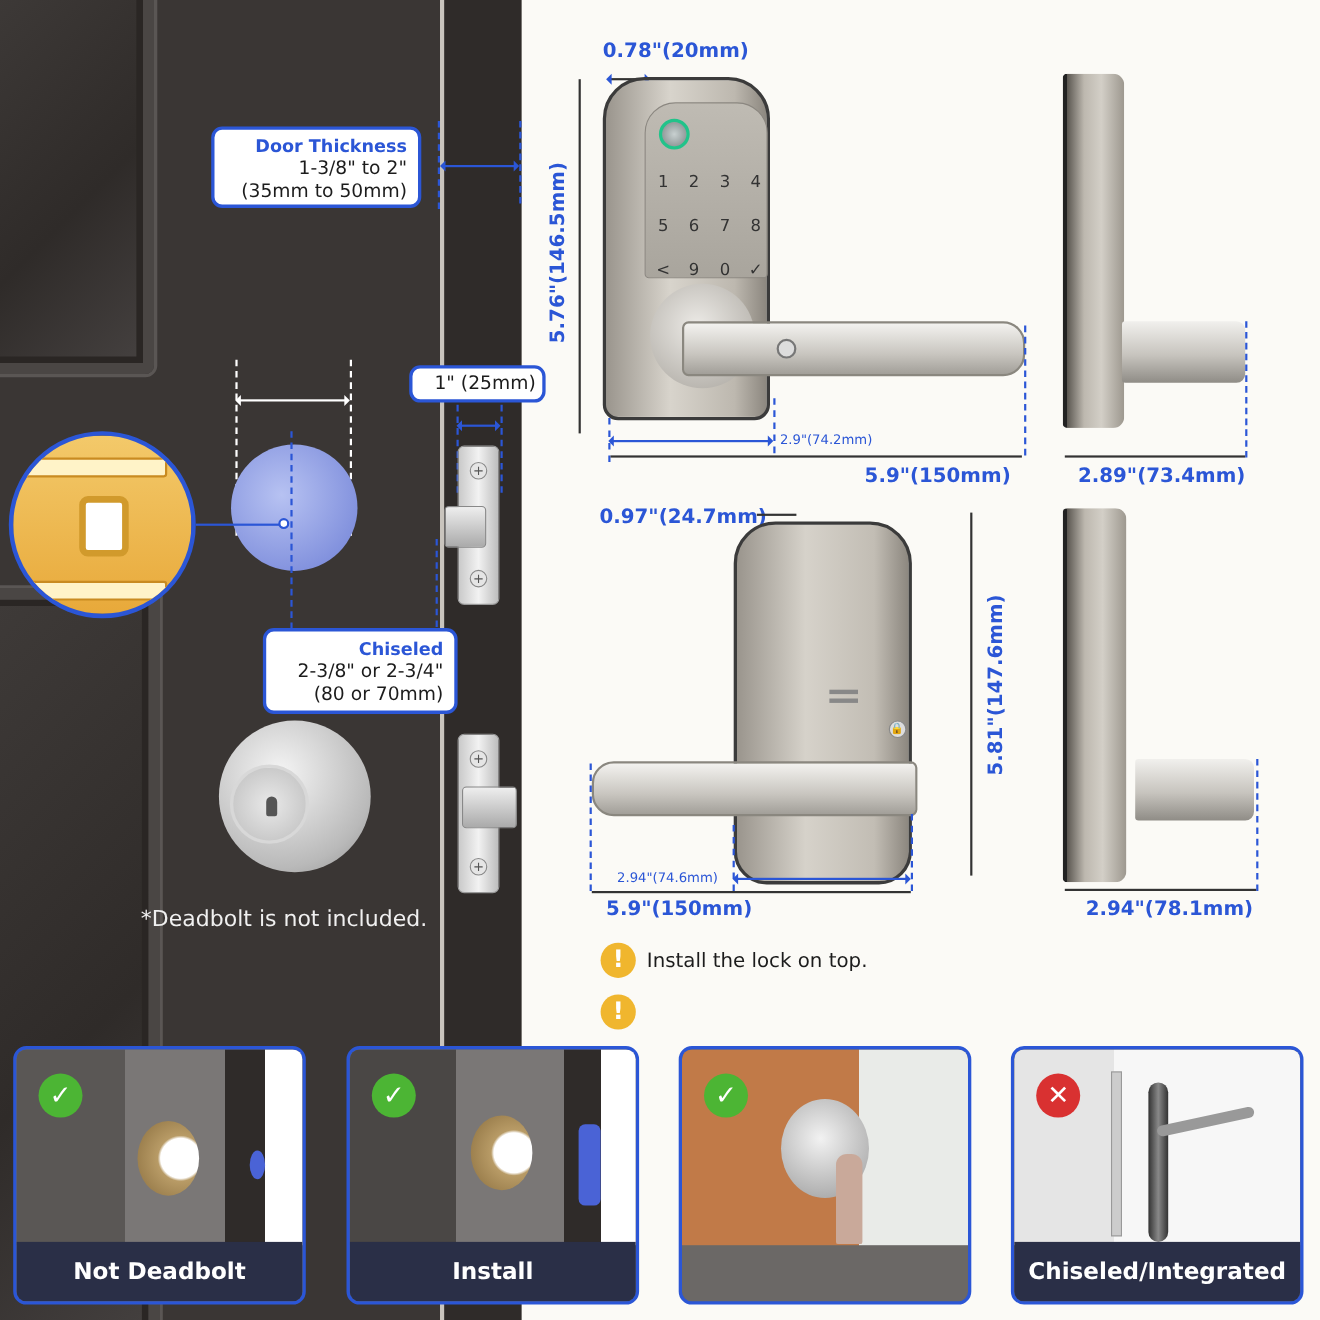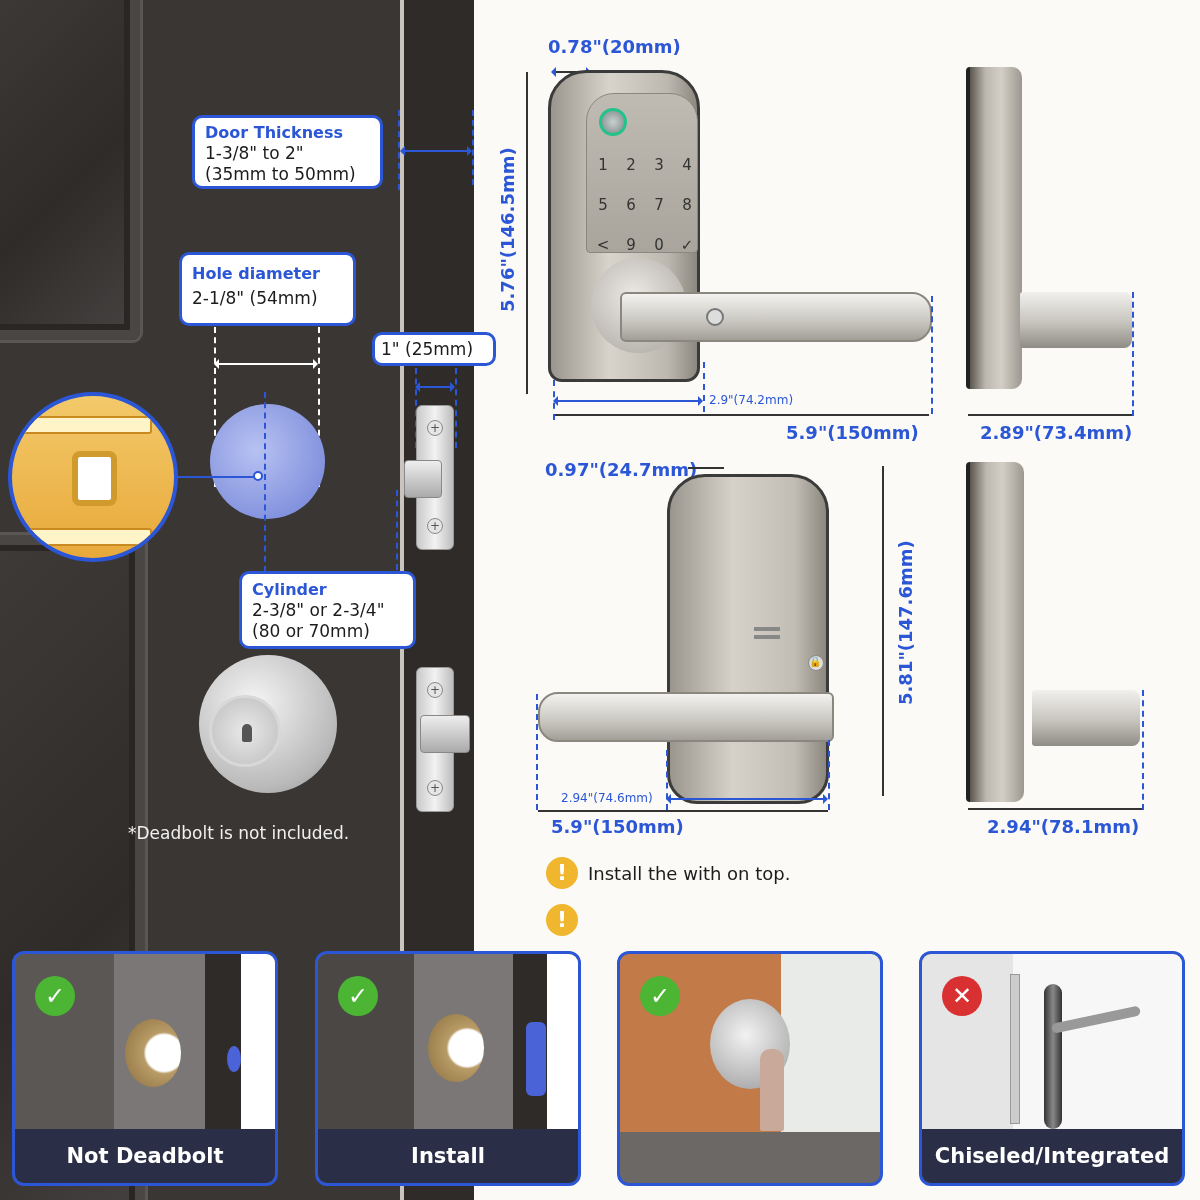--- a/index.html
+++ b/index.html
@@ -6,21 +6,21 @@
   html,body{width:1200px;height:1200px;overflow:hidden;background:#fbfaf6;font-family:"DejaVu Sans","Liberation Sans",sans-serif}
   .stage{position:relative;width:1200px;height:1200px;background:#fbfaf6;overflow:hidden}
   
   .door{position:absolute;left:0;top:0;width:474px;height:1200px;background:#3a3634}
   .door-edge{position:absolute;left:400px;top:0;width:4px;height:1200px;background:#c9c4bd}
   .door-jamb{position:absolute;left:404px;top:0;width:70px;height:1200px;background:#2f2b29}
   .panel{position:absolute;border:10px solid #4a4644;box-shadow:inset 0 0 0 6px #2a2624, 0 0 0 3px #5a5654;background:linear-gradient(135deg,#3f3b39 0%,#2f2b29 60%,#454140 100%)}
   .panel.p1{left:-40px;top:-20px;width:180px;height:360px;border-radius:0 0 8px 0}
   .panel.p2{left:-40px;top:535px;width:185px;height:700px;border-radius:0 8px 0 0}
   
-  .callout{position:absolute;background:#fff;border:3px solid #2b56d6;border-radius:10px;text-align:left;color:#1c1c1c;font-size:17px;line-height:21px;padding:4px 10px}
+  .callout{position:absolute;background:#fff;border:3px solid #2b56d6;border-radius:10px;text-align:right;color:#1c1c1c;font-size:17px;line-height:21px;padding:4px 10px}
   .callout .ttl{color:#2b56d6;font-weight:bold;font-size:16px}
   .dash-v{position:absolute;border-left:2px dashed #fff;width:0}
   .dash-vb{position:absolute;border-left:2px dashed #2b56d6;width:0}
   .arrow-h{position:absolute;height:2px;background:#fff}
   .arrow-hb{position:absolute;height:2px;background:#2b56d6}
   .arrow-h::before,.arrow-h::after,.arrow-hb::before,.arrow-hb::after{content:"";position:absolute;top:-4px;border:5px solid transparent}
   .arrow-h::before{left:-2px;border-right-color:#fff;border-left:0}
   .arrow-h::after{right:-2px;border-left-color:#fff;border-right:0}
   .arrow-hb::before{left:-2px;border-right-color:#2b56d6;border-left:0}
   .arrow-hb::after{right:-2px;border-left-color:#2b56d6;border-right:0}
@@ -30,21 +30,21 @@
   .gold-circle .sq{position:absolute;left:60px;top:55px;width:45px;height:55px;background:#fff;border:6px solid #d19a2c;border-radius:8px}
   .blue-hole{position:absolute;left:210px;top:404px;width:115px;height:115px;border-radius:50%;background:radial-gradient(circle at 40% 40%,#b7c2f2,#6f80d6)}
   .connector{position:absolute;left:178px;top:476px;width:80px;height:2px;background:#2b56d6}
   .dot{position:absolute;left:253px;top:471px;width:10px;height:10px;border-radius:50%;background:#fff;border:2px solid #2b56d6}
   .latch-plate{position:absolute;width:38px;height:145px;background:linear-gradient(90deg,#c9c9c9,#f2f2f2,#bdbdbd);border-radius:6px;border:1px solid #999}
   .screw{position:absolute;left:10px;width:16px;height:16px;border-radius:50%;background:#e5e5e5;border:1px solid #888;font-size:12px;line-height:14px;text-align:center;color:#555}
   .latch-bolt{position:absolute;width:50px;height:38px;background:linear-gradient(180deg,#eee,#aaa);border-radius:4px;border:1px solid #888}
   .deadbolt{position:absolute;left:199px;top:655px;width:138px;height:138px;border-radius:50%;background:radial-gradient(circle at 40% 35%,#f5f5f5,#b9b9b9 70%,#8f8f8f)}
   .deadbolt .core{position:absolute;left:10px;top:40px;width:72px;height:72px;border-radius:50%;background:radial-gradient(circle,#e9e9e9,#bdbdbd);border:3px solid #d8d8d8}
   .deadbolt .keyhole{position:absolute;left:30px;top:26px;width:10px;height:18px;background:#555;border-radius:5px 5px 2px 2px}
-  .note{position:absolute;color:#f0f0f0;font-size:17px}
+  .note{position:absolute;color:#f0f0f0;font-size:20px}
   
   .dim{position:absolute;color:#2b56d6;font-weight:bold;font-size:18px;white-space:nowrap}
   .dim.small{font-size:12px;font-weight:normal}
   .dim.vert{transform:rotate(-90deg);transform-origin:left top}
   .vline{position:absolute;width:2px;background:#333}
   .hline{position:absolute;height:2px;background:#333}
   .lock-body{position:absolute;background:linear-gradient(90deg,#9a958d,#d8d4cc 40%,#bdb8af 80%,#8c877f);border:3px solid #3b3b3b;border-radius:38px 38px 14px 14px}
   .keypad{position:absolute;background:linear-gradient(180deg,#bfbbb3,#a9a59d);border-radius:28px 28px 4px 4px;border:1px solid #8b8780}
   .fp{position:absolute;width:28px;height:28px;border-radius:50%;border:3px solid #22c38a;background:radial-gradient(circle,#c8d0d0,#7d8686)}
   .keys{position:absolute;display:grid;grid-template-columns:repeat(4,28px);grid-row-gap:22px;color:#333;font-size:15px;text-align:center}
@@ -79,24 +79,20 @@
   <div class="dash-vb" style="left:398px;top:110px;height:80px"></div>
   <div class="dash-vb" style="left:472px;top:110px;height:75px"></div>
   <div class="arrow-hb" style="left:402px;top:150px;width:68px"></div>
 
   <div class="callout" style="left:192px;top:115px;width:191px;height:74px">
     <div class="ttl">Door Thickness</div>
     <div>1-3/8" to 2"</div>
     <div>(35mm to 50mm)</div>
   </div>
 
-  <div class="callout" style="left:179px;top:252px;width:177px;height:74px;padding-top:8px">
-    <div class="ttl">Hole diameter</div>
-    <div style="margin-top:4px">2-1/8" (54mm)</div>
-  </div>
   <div class="dash-v" style="left:214px;top:327px;height:160px"></div>
   <div class="dash-v" style="left:318px;top:327px;height:160px"></div>
   <div class="arrow-h" style="left:216px;top:363px;width:100px"></div>
 
   <div class="callout" style="left:372px;top:332px;width:124px;height:34px;padding:4px 6px">
     <span>1" (25mm)</span>
   </div>
   <div class="dash-vb" style="left:415px;top:368px;height:80px"></div>
   <div class="dash-vb" style="left:455px;top:368px;height:80px"></div>
   <div class="arrow-hb" style="left:417px;top:386px;width:36px"></div>
@@ -117,21 +113,21 @@
     <div class="screw" style="top:112px">+</div>
   </div>
   <div class="latch-bolt" style="left:404px;top:460px;width:38px"></div>
   <div class="latch-plate" style="left:416px;top:667px">
     <div class="screw" style="top:14px">+</div>
     <div class="screw" style="top:112px">+</div>
   </div>
   <div class="latch-bolt" style="left:420px;top:715px"></div>
 
   <div class="callout" style="left:239px;top:571px;width:177px;height:78px;padding-top:5px">
-    <div class="ttl">Cylinder</div>
+    <div class="ttl">Chiseled</div>
     <div>2-3/8" or 2-3/4"</div>
     <div>(80 or 70mm)</div>
   </div>
 
   <div class="deadbolt">
     <div class="core">
       <div class="keyhole"></div>
     </div>
   </div>
   <div class="note" style="left:128px;top:823px">*Deadbolt is not included.</div>
@@ -196,21 +192,21 @@
   <div class="dim" style="left:551px;top:816px">5.9"(150mm)</div>
 
   <div class="side-body" style="left:966px;top:462px;width:58px;height:340px"></div>
   <div class="side-shaft" style="left:1032px;top:690px;width:108px;height:56px"></div>
   <div class="dash-vb" style="left:1142px;top:690px;height:120px"></div>
   <div class="hline" style="left:968px;top:808px;width:174px"></div>
   <div class="dim" style="left:987px;top:816px">2.94"(78.1mm)</div>
 
   <div class="warn-row" style="top:857px;color:#1c1c1c">
     <div class="warn-icon">!</div>
-    <span>Install the with on top.</span>
+    <span>Install the lock on top.</span>
   </div>
   <div class="warn-row" style="top:904px;color:#e8b33a;font-weight:bold;font-size:17px">
     <div class="warn-icon">!</div>
   </div>
 
   <div class="card" style="left:12px">
     <div class="img" style="background:linear-gradient(90deg,#5a5755 0 38%,#7a7776 38% 73%,#2f2b29 73% 87%,#fff 87%)">
       <div class="hole" style="left:110px;top:65px"></div>
       <div style="position:absolute;left:212px;top:92px;width:14px;height:26px;border-radius:50%;background:#4a63d6"></div>
     </div>

